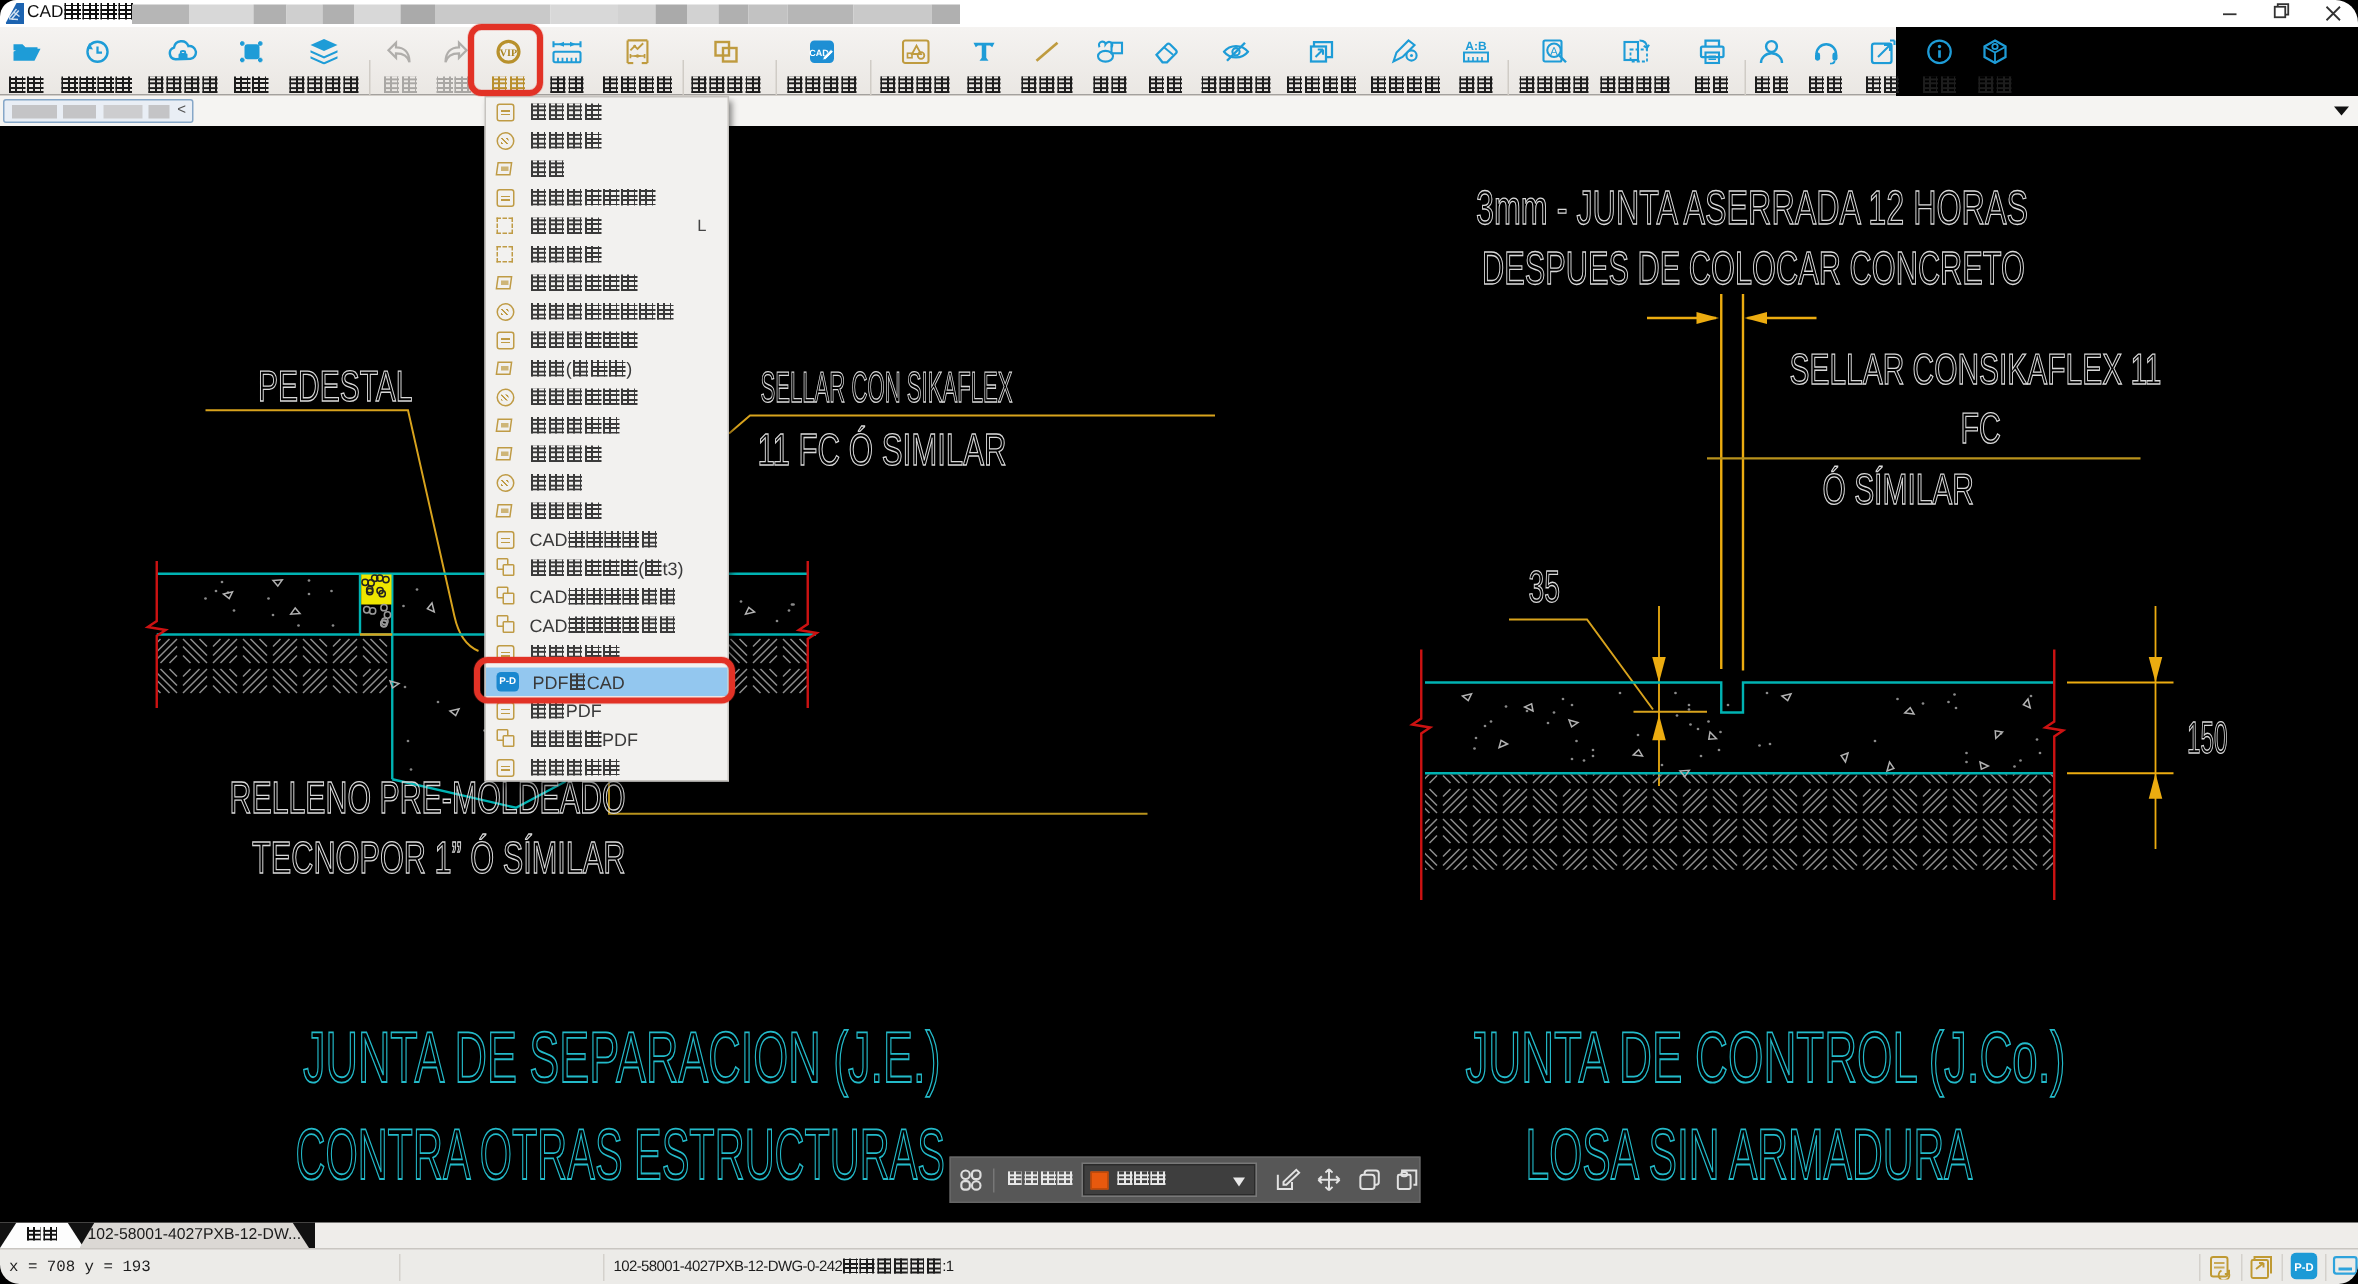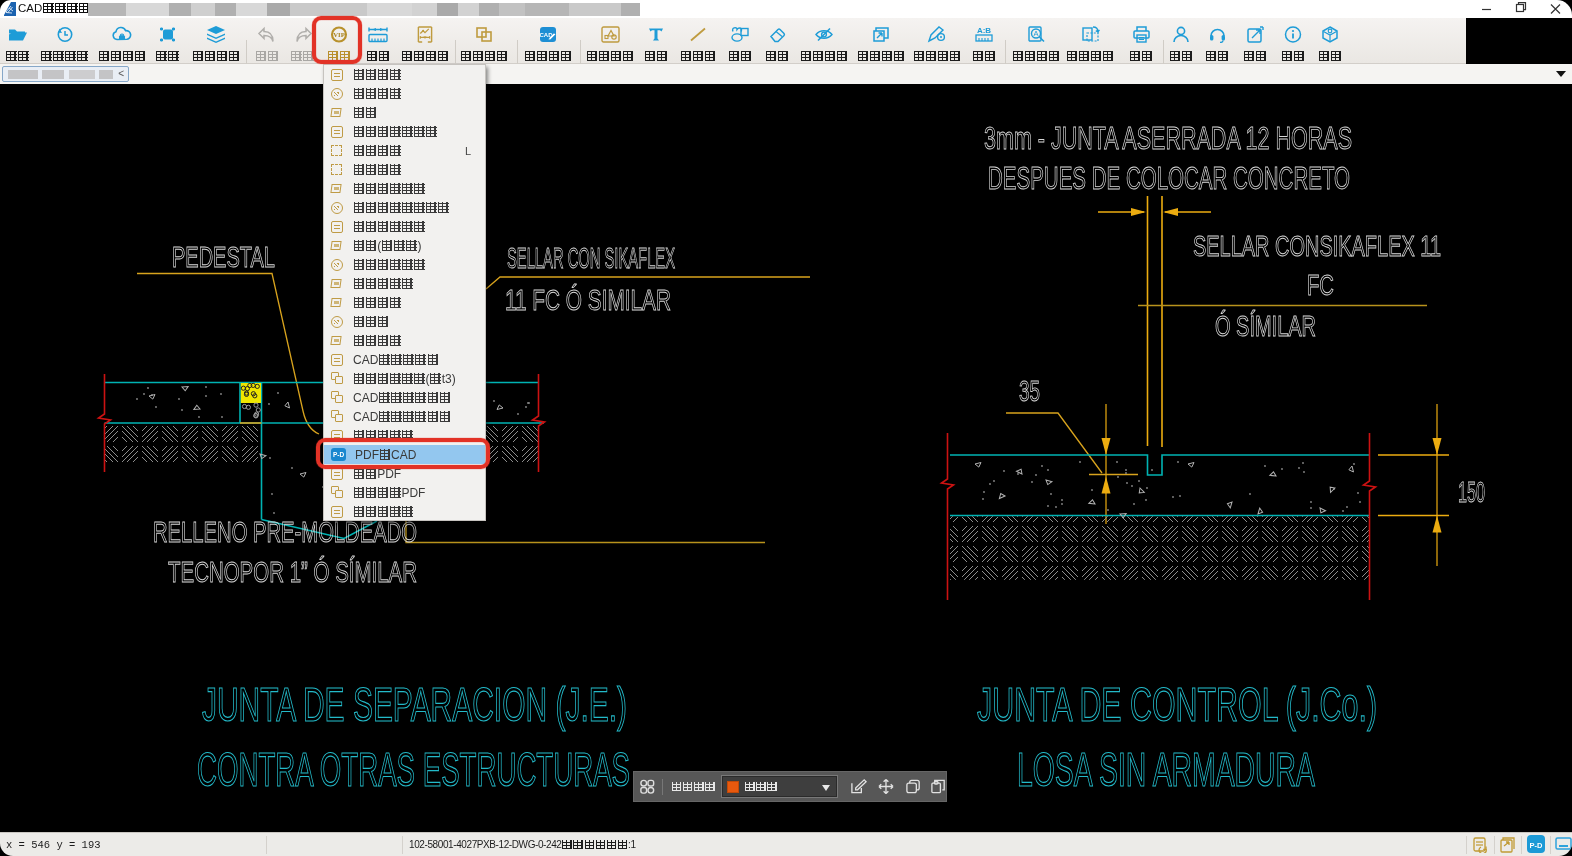--- a/index.html
+++ b/index.html
@@ -8,21 +8,21 @@
 b.g{display:inline-block;width:10.5px;height:10.5px;margin:0 .8px;vertical-align:-1px;
  background:repeating-linear-gradient(0deg,currentColor 0 1.3px,transparent 1.3px 2.9px),
  repeating-linear-gradient(90deg,currentColor 0 1.2px,transparent 1.2px 4.2px)}
 b.g.s{width:9.5px;height:9.5px}
 
 #title{position:absolute;left:0;top:0;width:1572px;height:18px;background:#fff;color:#111}
 #title .t{position:absolute;left:18px;top:2px;font-size:11.5px;color:#101010}
 #blur{position:absolute;left:88px;top:3px;height:13px;width:552px;display:flex}
 #blur i{display:block;height:13px}
 
-#toolbar{position:absolute;left:0;top:18px;width:1466px;height:46px;
+#toolbar{position:absolute;left:0;top:18px;width:1264px;height:46px;
  background:linear-gradient(#f5f3f1,#eae7e3);border-bottom:1px solid #d2cec9}
 .tb{position:absolute;top:7px;width:64px;height:42px;text-align:center;color:#1d1d1d}
 .tb .ic{height:17px;margin-top:1px}
 .tb .lb{font-size:11.5px;margin-top:3px;white-space:nowrap;letter-spacing:0}
 .tb.dis{color:#a9a7a4}
 .tb.gold{color:#b98f2d}
 .tsep{position:absolute;top:22px;width:1px;height:36px;background:#d0ccc6}
 
 #tabstrip{position:absolute;left:0;top:64px;width:1572px;height:20px;background:#f5f4f2}
 #ftab{position:absolute;left:2px;top:2px;width:127px;height:16px;background:#e9eef5;border:1px solid #86a7c8;border-radius:2px}
@@ -759,22 +759,27 @@
         </g>
       </svg>
       <svg width="17" height="17" viewBox="0 0 17 17" style="margin-left:9px">
         <g fill="none" stroke="#e2e2e2" stroke-width="1.4">
           <path d="M5 4 V2 H15 V12 H13"></path>
           <rect x="2" y="5" width="9" height="10" rx="1"></rect>
           <rect x="4.5" y="3" width="4" height="3" rx="1.4"></rect>
         </g>
       </svg>
     </div>
+    <div id="btabs">
+      <div class="dark"></div>
+      <div class="btab" id="btab1"><b class="g s"></b><b class="g s"></b></div>
+      <div class="btab" id="btab2">102-58001-4027PXB-12-DW...</div>
+    </div>
     <div id="sbar">
-      <span style="position:absolute;left:6px;top:6px;font-family:'Liberation Mono',monospace;font-size:10.5px">x = 546  y = 193</span>
+      <span style="position:absolute;left:6px;top:6px;font-family:'Liberation Mono',monospace;font-size:10.5px">x = 708  y = 193</span>
       <span class="sep" style="left:266px"></span>
       <span class="sep" style="left:402px"></span>
       <span style="position:absolute;left:409px;top:6px;font-size:10px;letter-spacing:-.4px;white-space:nowrap">102-58001-4027PXB-12-DWG-0-242<b class="g s"></b><b class="g s"></b><b class="g s"></b><b class="g s"></b><b class="g s"></b><b class="g s"></b>:1</span>
       <span class="sep" style="left:1466px"></span>
       <span class="sep" style="left:1494px"></span>
       <span class="sep" style="left:1521px"></span>
       <span class="sep" style="left:1550px"></span>
       <svg width="17" height="17" viewBox="0 0 17 17" style="position:absolute;left:1472px;top:3px">
         <g fill="none" stroke="#c09a33" stroke-width="1.3">
           <rect x="2" y="2" width="11" height="13" rx="1.5"></rect>

